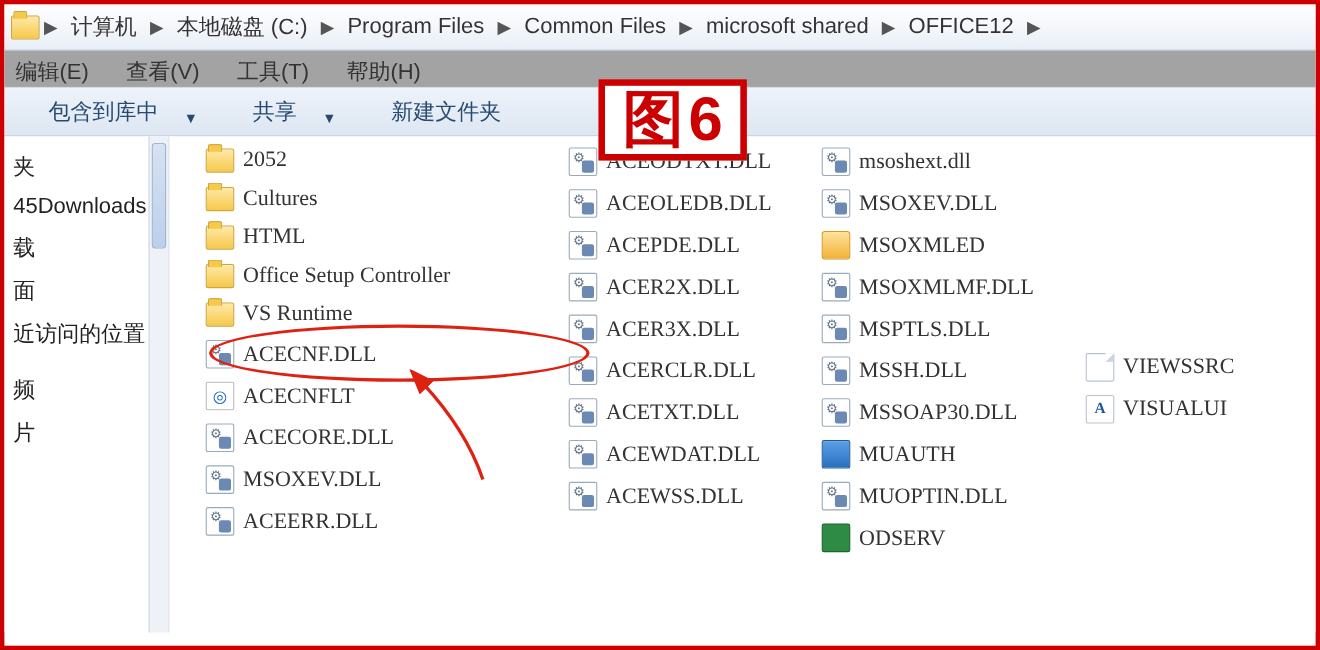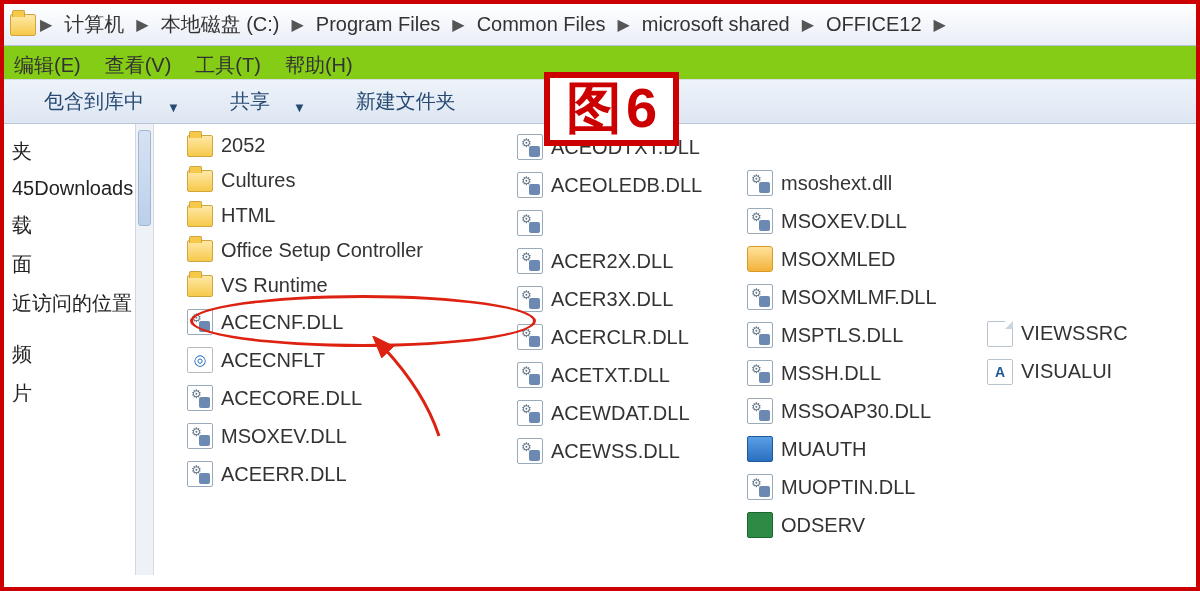--- a/index.html
+++ b/index.html
@@ -36,23 +36,23 @@
     content:"";position:absolute;top:-5px;left:1px;width:11px;height:6px;
     background:#f6c94b;border:1px solid #cfa63e;border-bottom:none;border-radius:2px 2px 0 0;
   }
   .crumb {
     display:flex;align-items:center;
     padding: 0 8px; height:100%;
     cursor:pointer;
   }
   .sep { color:#555; padding:0 2px; font-size:16px;}
   .menu {
-    display:flex; gap: 24px;
+    display:flex; gap: 34px;
     padding: 6px 10px 0 10px;
-    background:#84cc16;
+    background:#a3a3a3;
     border-bottom:1px solid #d5dce6;
     font-size:20px;
   }
   .menu span{ cursor:pointer; }
   .toolbar{
     display:flex;align-items:center;gap:50px;
     background: linear-gradient(#eef3fa,#dde6f2);
     border-bottom:1px solid #b8c6d9;
     padding: 8px 40px;
     font-size:20px;
@@ -83,28 +83,28 @@
   }
   .files{
     flex:1; display:flex; padding:6px 10px 0 28px;
   }
   .col{
     display:flex; flex-direction:column; gap:4px;
     min-width:0;
   }
   .col.c0{width:330px;}
   .col.c1{width:230px;}
-  .col.c2{width:240px;margin-top:36px;}
+  .col.c2{width:240px;}
   .col.c3{width:170px;justify-content:center;}
   .item{
     display:flex;align-items:center;gap:8px;
     padding:3px 4px;
     white-space:nowrap;
     cursor:pointer;
-    border:1px solid transparent;border-radius:2px;
+    border:1px solid transparent;border-radius:2px;font-family:Liberation Serif, serif;
   }
   .ico{
     width:26px;height:26px;display:inline-block;flex-shrink:0;position:relative;
   }
   .ico.dll{
     background:#fff;border:1px solid #9ab;border-radius:2px;
   }
   .ico.dll::after{
     content:"";position:absolute;right:2px;bottom:2px;width:11px;height:11px;
     background:#6b89b2;border-radius:2px;
@@ -258,20 +258,21 @@
         <div class="item">
           <span class="ico dll"></span>
           <span>ACEODTXT.DLL</span>
         </div>
         <div class="item">
           <span class="ico dll"></span>
           <span>ACEOLEDB.DLL</span>
         </div>
         <div class="item">
           <span class="ico dll"></span>
+          <span>ACEPDE.DLL</span>
         </div>
         <div class="item">
           <span class="ico dll"></span>
           <span>ACER2X.DLL</span>
         </div>
         <div class="item">
           <span class="ico dll"></span>
           <span>ACER3X.DLL</span>
         </div>
         <div class="item">

